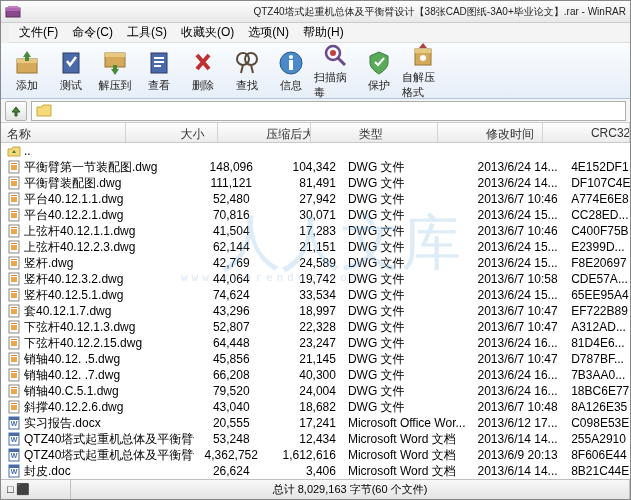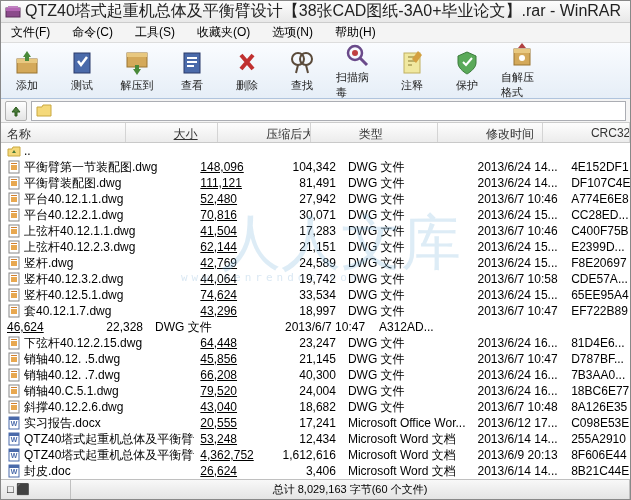--- a/index.html
+++ b/index.html
@@ -1,38 +1,38 @@
 <!DOCTYPE html>
 <html><head>
 <meta charset="utf-8">
 <style>
 * { margin: 0; padding: 0; box-sizing: border-box; }
 body { font-family: "Microsoft YaHei", SimSun, Tahoma, sans-serif; font-size: 12px; background: #f0f0f0; width: 631px; height: 500px; overflow: hidden; border: 1px solid #888; }
 .titlebar { background: linear-gradient(#fdfdfd,#e8e8e8); height: 22px; display: flex; align-items: center; padding: 0 4px; border-bottom: 1px solid #ccc; }
 .titlebar .icon { width: 16px; height: 16px; margin-right: 4px; display: inline-flex; }
-.titlebar .title { flex: 1; font-size: 16px; color: #222; white-space: nowrap; overflow: hidden; }
-.menubar { background: #f4f4f4; height: 20px; display: flex; align-items: center; padding: 0 4px; gap: 10px; border-bottom: 1px solid #ddd; }
+.titlebar .title { flex: 1; font-size: 10px; color: #222; white-space: nowrap; overflow: hidden; text-align: right; }
+.menubar { background: #f4f4f4; height: 20px; display: flex; align-items: center; padding: 0 4px; gap: 2px; border-bottom: 1px solid #ddd; margin-left: 8px; }
 .menubar span { padding: 2px 6px; cursor: default; }
-.toolbar { background: linear-gradient(#fafcff,#e6eef7); height: 56px; display: flex; align-items: center; padding: 2px 4px; gap: 11px; border-bottom: 1px solid #b0c4dd; }
+.toolbar { background: linear-gradient(#fafcff,#e6eef7); height: 56px; display: flex; align-items: center; padding: 2px 4px; gap: 0; border-bottom: 1px solid #b0c4dd; }
 .tbtn { display: flex; flex-direction: column; align-items: center; justify-content: center; width: 44px; height: 50px; border: 1px solid transparent; border-radius: 3px; cursor: default; }
 .tbtn .ticon { width: 28px; height: 28px; display: flex; align-items: center; justify-content: center; }
 .tbtn .tlbl { font-size: 11px; margin-top: 1px; color: #222; }
 .pathbar { background: #f4f4f4; height: 24px; display: flex; align-items: center; padding: 2px 4px; border-bottom: 1px solid #ccc; }
 .upbtn { width: 22px; height: 20px; border: 1px solid #b0b0b0; background: linear-gradient(#fff,#e4e4e4); border-radius: 2px; display: flex; align-items: center; justify-content: center; margin-right: 4px; }
 .pathbox { flex: 1; height: 20px; border: 1px solid #abadb3; background: #fff; display: flex; align-items: center; padding: 0 4px; }
 .pathbox .folder-icon { width: 16px; height: 14px; margin-right: 4px; }
 .listheader { background: linear-gradient(#fdfdfd,#ececec); height: 20px; display: flex; border-bottom: 1px solid #c9c9c9; gap: 42px; }
 .listheader .col { border-right: 1px solid #d4d4d4; padding: 3px 6px; font-size: 12px; color: #333; white-space: nowrap; overflow: hidden; }
 .filelist { background: #fff; height: 336px; overflow-y: auto; position: relative; }
 .row { display: flex; height: 16px; align-items: center; font-size: 12px; }
 .row .cell { padding: 0 6px; white-space: nowrap; overflow: hidden; }
 .row .cname { display: flex; align-items: center; }
 .ficon { width: 14px; height: 14px; margin-right: 3px; display: inline-flex; flex-shrink: 0; }
 .c-name { width: 194px; }
-.c-size { width: 74px; text-align: left; text-decoration: underline; }
+.c-size { width: 74px; text-align: center; }
 .c-psize { width: 74px; text-align: right; }
 .c-type { width: 130px; }
 .c-date { width: 94px; }
 .c-crc { width: 65px; }
 .statusbar { background: linear-gradient(#f8f8f8,#e4e4e4); height: 20px; display: flex; align-items: center; border-top: 1px solid #c0c0c0; font-size: 11px; }
 .statusbar .sec { padding: 0 6px; border-right: 1px solid #c0c0c0; height: 100%; display: flex; align-items: center; }
 .watermark { position: absolute; top: 60px; left: 220px; font-size: 60px; color: rgba(120,180,220,0.25); font-family: KaiTi, serif; pointer-events: none; }
 .watermark-url { position: absolute; top: 128px; left: 180px; font-size: 11px; color: rgba(150,190,220,0.35); letter-spacing: 4px; pointer-events: none; font-family: monospace; }
 </style>
 </head>
@@ -115,36 +115,36 @@
           <circle cx="10" cy="10" r="6" fill="none" stroke="#5a4a3a" stroke-width="2"></circle>
           <circle cx="18" cy="10" r="6" fill="none" stroke="#5a4a3a" stroke-width="2"></circle>
           <path d="M10 16 L8 24 M18 16 L20 24" stroke="#5a4a3a" stroke-width="2"></path>
         </svg>
       </span>
       <span class="tlbl">查找</span>
     </div>
     <div class="tbtn">
       <span class="ticon">
         <svg viewBox="0 0 28 28">
+          <circle cx="14" cy="14" r="11" fill="#4a8aca" stroke="#2a5a8a"></circle>
+          <rect x="12" y="11" width="4" height="10" fill="#fff"></rect>
+          <circle cx="14" cy="8" r="2" fill="#fff"></circle>
+        </svg>
+      </span>
+      <span class="tlbl">信息</span>
+    </div>
+    <div class="tbtn">
+      <span class="ticon">
+        <svg viewBox="0 0 28 28">
           <circle cx="12" cy="12" r="7" fill="none" stroke="#6a4a8a" stroke-width="2.5"></circle>
           <path d="M17 17 L24 24" stroke="#6a4a8a" stroke-width="3"></path>
           <circle cx="12" cy="12" r="3" fill="#c04040"></circle>
         </svg>
       </span>
       <span class="tlbl">扫描病毒</span>
-    </div>
-    <div class="tbtn">
-      <span class="ticon">
-        <svg viewBox="0 0 28 28">
-          <rect x="6" y="4" width="16" height="20" fill="#f0e8a0" stroke="#c0b060"></rect>
-          <path d="M10 8 L18 8 M10 12 L18 12 M10 16 L14 16" stroke="#8a7a30"></path>
-          <path d="M20 2 L24 6 L18 14 L14 10 Z" fill="#d4a040"></path>
-        </svg>
-      </span>
-      <span class="tlbl">注释</span>
     </div>
     <div class="tbtn">
       <span class="ticon">
         <svg viewBox="0 0 28 28">
           <path d="M14 3 L23 7 L23 14 C23 20 14 25 14 25 C14 25 5 20 5 14 L5 7 Z" fill="#5aaa5a" stroke="#3a7a3a"></path>
           <path d="M10 13 L13 16 L19 9" stroke="#fff" stroke-width="2" fill="none"></path>
         </svg>
       </span>
       <span class="tlbl">保护</span>
     </div>
@@ -369,21 +369,31 @@
         </span>
         <span>套40.12.1.7.dwg</span>
       </div>
       <div class="cell c-size">43,296</div>
       <div class="cell c-psize">18,997</div>
       <div class="cell c-type">DWG 文件</div>
       <div class="cell c-date">2013/6/7 10:47</div>
       <div class="cell c-crc">EF722B89</div>
     </div>
     <div class="row">
-      <div class="cell c-size">46,624</div>
+      <div class="cell c-name cname">
+        <span class="ficon">
+          <svg viewBox="0 0 14 14">
+            <rect x="2" y="1" width="10" height="12" fill="#fff" stroke="#888"></rect>
+            <rect x="4" y="3" width="6" height="1" fill="#d08030"></rect>
+            <rect x="4" y="5" width="6" height="5" fill="#e8a850"></rect>
+          </svg>
+        </span>
+        <span>下弦杆40.12.1.3.dwg</span>
+      </div>
+      <div class="cell c-size">52,807</div>
       <div class="cell c-psize">22,328</div>
       <div class="cell c-type">DWG 文件</div>
       <div class="cell c-date">2013/6/7 10:47</div>
       <div class="cell c-crc">A312AD...</div>
     </div>
     <div class="row">
       <div class="cell c-name cname">
         <span class="ficon">
           <svg viewBox="0 0 14 14">
             <rect x="2" y="1" width="10" height="12" fill="#fff" stroke="#888"></rect>

